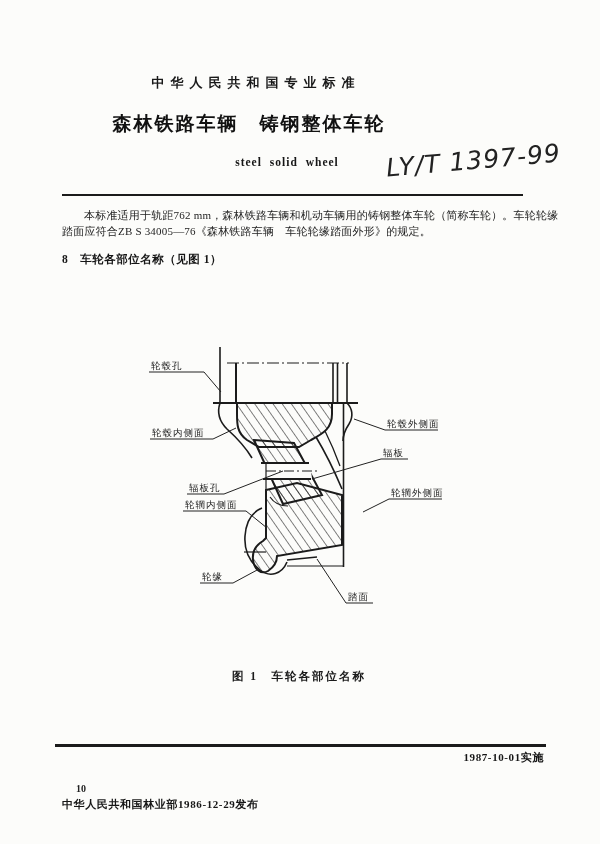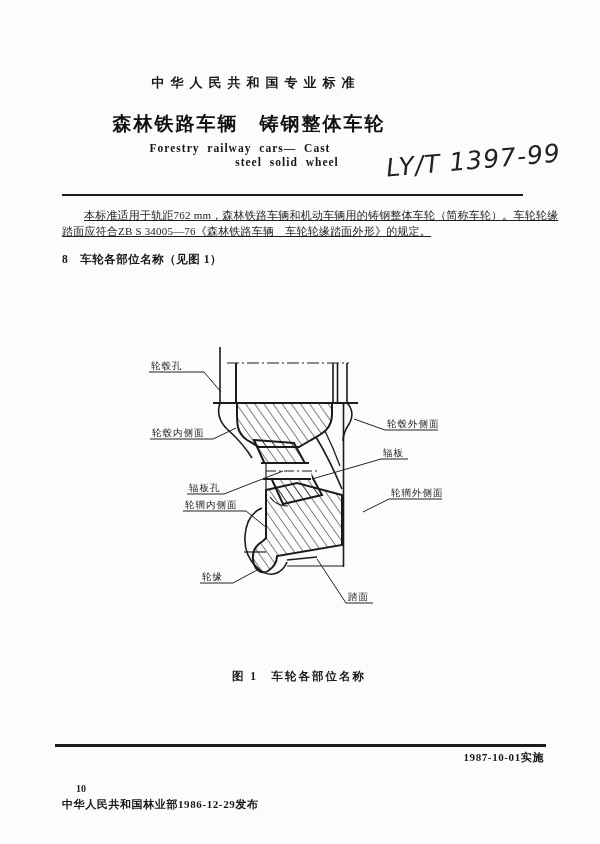--- a/index.html
+++ b/index.html
@@ -8,39 +8,38 @@
   .abs{position:absolute;white-space:nowrap;}
   .ctr{transform:translateX(-50%);}
   .std-header{top:74px;left:256px;font-size:13px;font-weight:600;letter-spacing:6px;color:#191919;}
   .title-cn{top:111px;left:249px;font-size:19px;font-weight:bold;letter-spacing:2px;color:#111;}
   .title-en1{top:142px;left:240px;font-size:11.5px;font-weight:bold;letter-spacing:1px;word-spacing:4px;color:#161616;}
   .title-en2{top:156px;left:240px;font-size:11.5px;font-weight:bold;letter-spacing:1px;word-spacing:4px;color:#161616;margin-left:47px;}
   .hand-mark{top:146px;left:386px;font-size:25px;font-style:italic;font-weight:500;transform:rotate(-5deg);letter-spacing:1px;color:#222;font-family:"DejaVu Sans","Liberation Sans",sans-serif;}
   .rule{position:absolute;background:#1b1b1b;}
   .rule-header{left:62px;top:194px;width:461px;height:2px;}
   .rule-footer{left:55px;top:744px;width:491px;height:2.5px;}
-  .para{font-size:11px;line-height:16px;color:#1d1d1d;letter-spacing:0.2px;text-decoration:underline;}
+  .para{font-size:11px;line-height:16px;color:#1d1d1d;letter-spacing:0.2px;}
   .para1{top:207px;left:84px;}
   .para2{top:223px;left:62px;}
   .sec-head{top:252px;left:62px;font-size:11.5px;font-weight:bold;letter-spacing:0.5px;color:#161616;}
   .fig-caption{top:636px;left:299px;font-size:11.5px;font-weight:600;letter-spacing:2px;color:#1a1a1a;margin-top:33px;}
   .footer-left{top:750px;left:62px;font-size:11px;font-weight:bold;letter-spacing:0.6px;color:#161616;margin-top:47px;}
   .footer-right{top:750px;right:56px;font-size:11px;font-weight:bold;letter-spacing:0.6px;color:#161616;}
   .page-num{top:783px;left:76px;font-size:10px;font-weight:bold;color:#222;}
   svg.diagram{position:absolute;left:130px;top:345px;width:345px;height:275px;}
   svg .lbl{font-size:9.5px;letter-spacing:1px;fill:#1b1b1b;font-family:"Liberation Serif","DejaVu Serif",serif;}
 </style>
 </head>
 <body>
 
 <div class="page">
 
   <div class="abs std-header ctr">中华人民共和国专业标准</div>
   <div class="abs title-cn ctr">森林铁路车辆　铸钢整体车轮</div>
-  <div class="abs title-en1 ctr">Forestry railway cars— Cast</div>
   <div class="abs title-en2 ctr">steel solid wheel</div>
   <div class="abs hand-mark">LY/T 1397-99</div>
 
   <div class="rule rule-header"></div>
 
   <div class="abs para para1">本标准适用于轨距762 mm，森林铁路车辆和机动车辆用的铸钢整体车轮（简称车轮）。车轮轮缘</div>
   <div class="abs para para2">踏面应符合ZB S 34005—76《森林铁路车辆　车轮轮缘踏面外形》的规定。</div>
 
   <div class="abs sec-head">8　车轮各部位名称（见图 1）</div>
 

